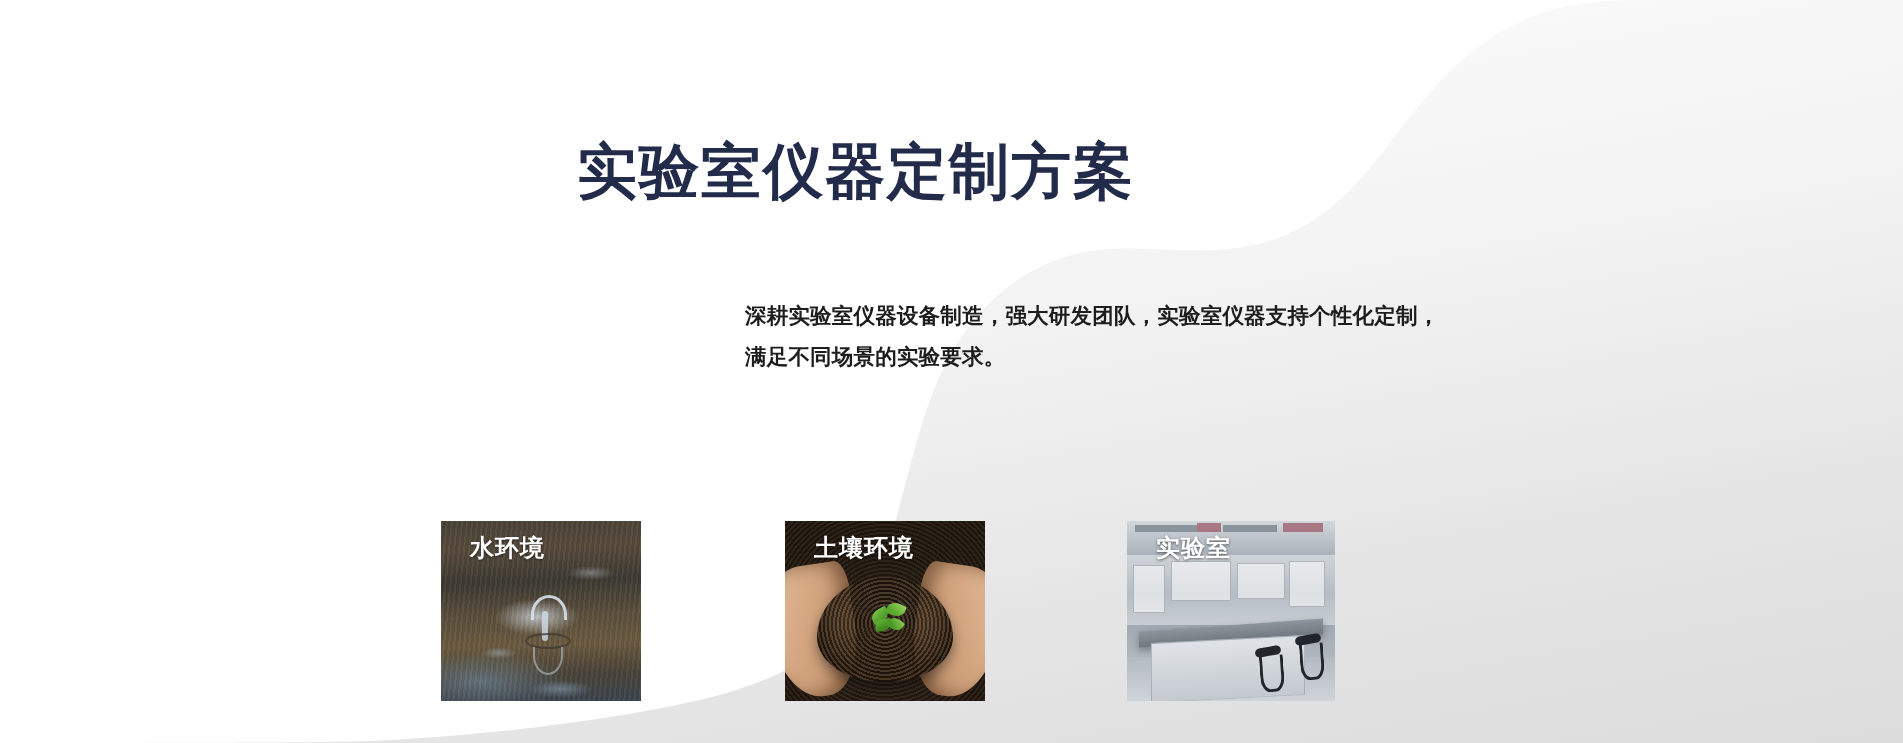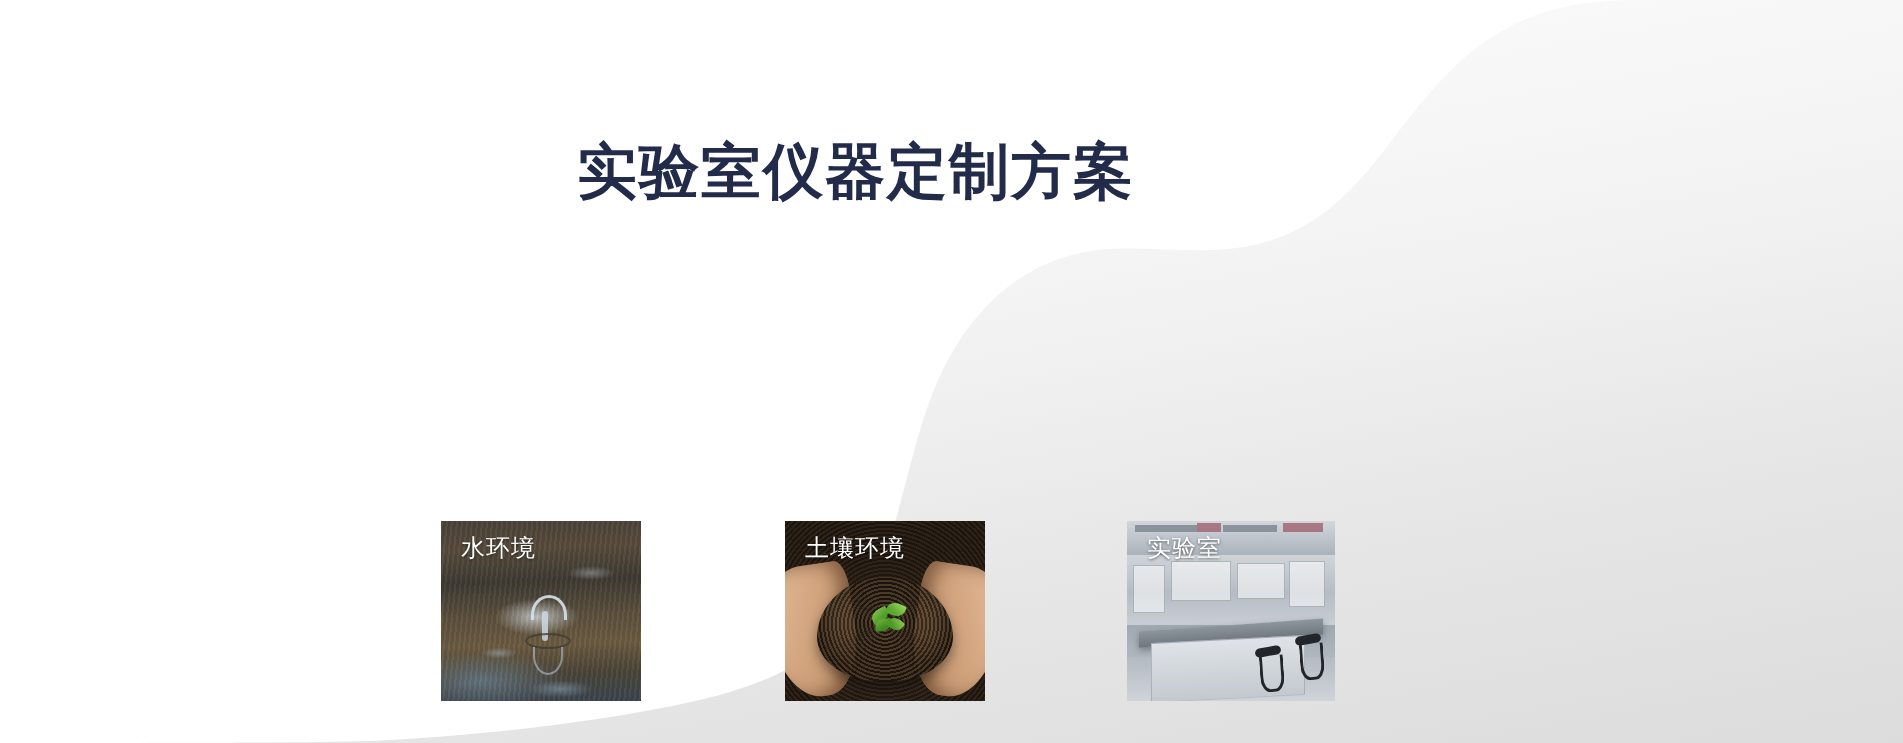--- a/index.html
+++ b/index.html
@@ -95,25 +95,25 @@
   .card:nth-child(3) { left: 686px; padding-left: 8px; }
   .card:nth-child(4) { left: 1027px; }
 
   .card-art {
     position: absolute;
     inset: 0;
     overflow: hidden;
   }
   .card-label {
     position: absolute;
-    left: 20px;
+    left: 29px;
     top: 12px;
     font-size: 24px;
     line-height: 30px;
-    font-weight: 400;
+    font-weight: 700;
     color: #ffffff;
     letter-spacing: 1px;
     text-shadow: 0 1px 3px rgba(0,0,0,0.55);
     white-space: nowrap;
     z-index: 4;
   }
 
   
   .art-water {
     background:
@@ -391,20 +391,24 @@
                C560,726 470,736 372,741
                C300,743 160,743 0,743 Z" fill="#ffffff"></path>
       <circle cx="378" cy="176" r="57" fill="#ffffff"></circle>
       <circle cx="272" cy="478" r="31" fill="#ffffff"></circle>
     </svg>
   </div>
 
   <div class="headline-block">
     <div class="page-title">实验室仪器定制方案</div>
 
+    <div class="subtitle">
+      <span class="subtitle-line">深耕实验室仪器设备制造，强大研发团队，实验室仪器支持个性化定制，</span>
+      <span class="subtitle-line">满足不同场景的实验要求。</span>
+    </div>
   </div>
 
   <div class="cards-row">
 
     <div class="card">
       <div class="card-art art-water">
         <div class="splash">
           <div class="splash-crown"></div>
           <div class="splash-stem"></div>
           <div class="splash-ring"></div>

